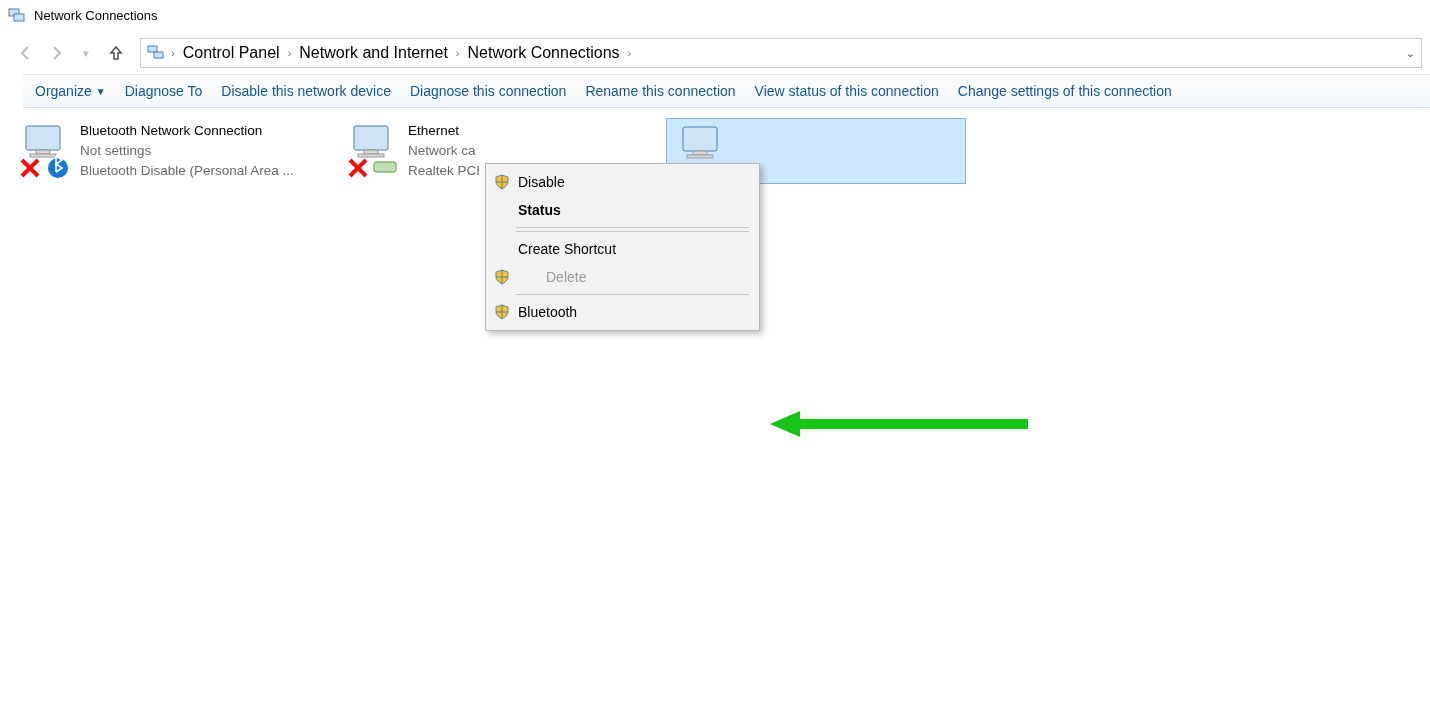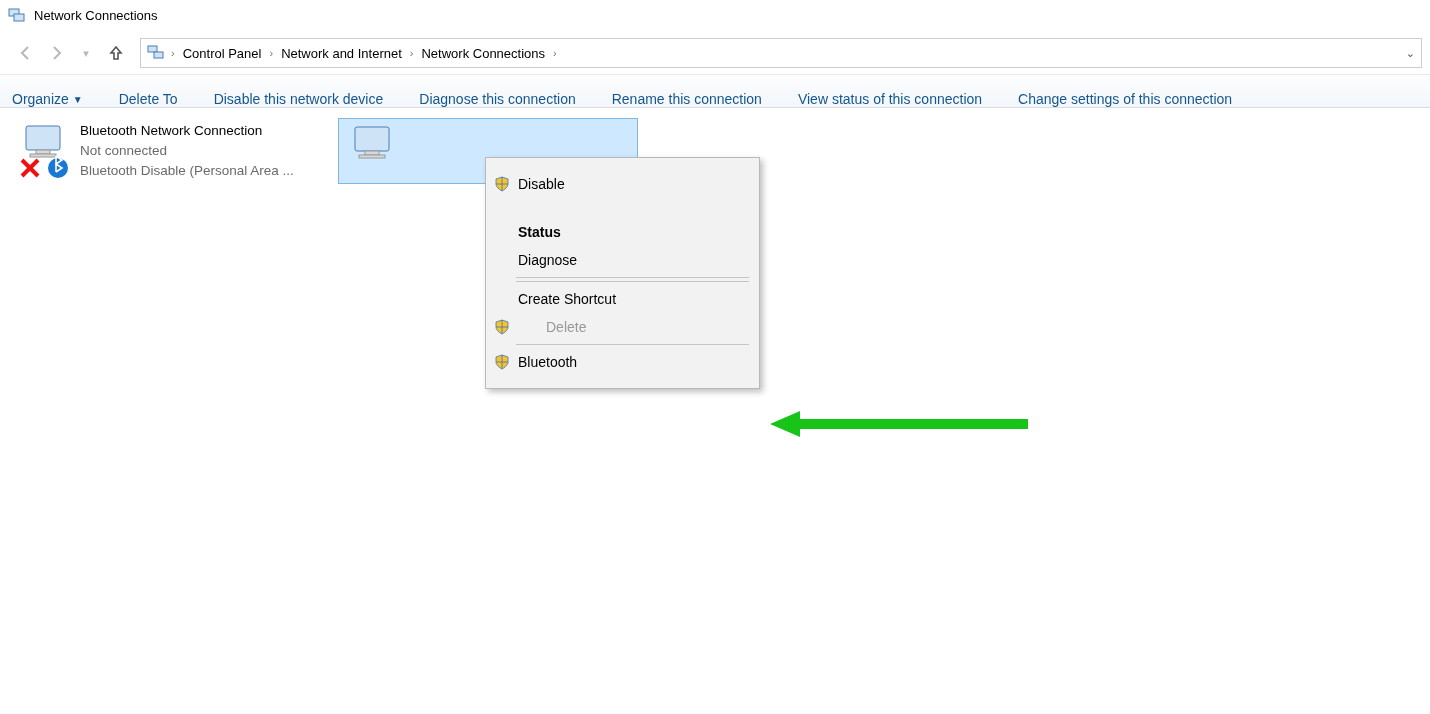--- a/index.html
+++ b/index.html
@@ -45,32 +45,33 @@
     border: 1px solid #cccccc;
     background:#fff;
     margin-left: 8px;
     display:flex;
     align-items:center;
     padding: 0 6px;
     gap:4px;
   }
   .breadcrumb-bar .bc-icon { width:18px; height:18px; display:flex;align-items:center;justify-content:center; }
   .breadcrumb-bar .sep { color:#777; font-size:11px; padding:0 2px;}
-  .breadcrumb-bar .crumb { font-size:13px; color:#000; padding:0 2px;text-align:center;}
+  .breadcrumb-bar .crumb { font-size:16px; color:#000; padding:0 2px;text-align:center;}
   .breadcrumb-bar .dropdown-arrow { margin-left:auto; color:#555; font-size:11px;}
   
   .toolbar {
     height: 34px;
     background: linear-gradient(#fdfdfd,#f2f7fc);
     border-top:1px solid #e4e9ee;
     border-bottom:1px solid #d9dde2;
     display:flex;
-    align-items:flex-end;
+    align-items:center;
     padding:0 12px;
-    gap: 36px;
+    gap: 19px;
+    margin-left: 23px;
   }
   .toolbar .tb-item {
     color:#15568e;
     font-size:14px;
     display:flex; align-items:center; gap:4px;
   }
   .toolbar .tb-item .caret { font-size:10px; }
   
   .content {
     position:relative;
@@ -94,40 +95,40 @@
     width:56px; height:56px;
     flex-shrink:0;
   }
   .conn-text { display:flex; flex-direction:column; gap:2px; font-size:13.5px; line-height:1.35; overflow:hidden;}
   .conn-text .name { color:#000; white-space:nowrap; overflow:hidden; text-overflow:ellipsis;}
   .conn-text .line2 { color:#6a6a6a; white-space:nowrap; overflow:hidden; text-overflow:ellipsis;}
   .conn-text .line3 { color:#6a6a6a; white-space:nowrap; overflow:hidden; text-overflow:ellipsis;}
   
   .context-menu {
     position:absolute;
-    left:485px; top:157px;
+    left:485px; top:163px;
     width:275px;
     background:#f2f2f2;
     border:1px solid #b9b9b9;
     box-shadow: 3px 3px 6px rgba(0,0,0,0.25);
-    padding:12px 0;
+    padding:4px 0;
   }
   .context-menu .row {
     height:28px;
     display:flex;
     align-items:center;
     padding:0 10px 0 6px;
     gap:6px;
     font-size:14px;
   }
   .context-menu .row .shield {
     width:20px; display:flex; justify-content:center;
   }
   .context-menu .row.disabled { color:#999;gap:34px; }
-  .context-menu .row.bold { font-weight:600;margin-top:20px; }
+  .context-menu .row.bold { font-weight:600; }
   .context-menu hr {
     border:none; border-top:1px solid #c6c6c6;
     margin: 3px 10px 3px 30px;
   }
   
   .arrow-anno {
     position:absolute;
     left:770px; top:407px;
     width:260px; height:34px;
   }
@@ -183,21 +184,21 @@
     <span class="dropdown-arrow">⌄</span>
   </div>
 </div>
 
 <div class="toolbar">
   <div class="tb-item">
     <span>Organize</span>
     <span class="caret">▼</span>
   </div>
   <div class="tb-item">
-      <span>Delete To</span>
+      <span>Diagnose To</span>
     </div>
   <div class="tb-item">
       <span>Disable this network device</span>
     </div>
   <div class="tb-item">
       <span>Diagnose this connection</span>
     </div>
   <div class="tb-item">
       <span>Rename this connection</span>
     </div>
@@ -218,25 +219,42 @@
         <rect x="20" y="28" width="14" height="4" class="monitor-stand"></rect>
         <rect x="14" y="32" width="26" height="3" class="monitor-stand"></rect>
         <line x1="6" y1="38" x2="22" y2="54" class="red-x"></line>
         <line x1="22" y1="38" x2="6" y2="54" class="red-x"></line>
         <circle cx="42" cy="46" r="10" fill="#1978d4"></circle>
         <path d="M40 40 L46 44 L40 48 L46 52 L40 56 M40 40 V56" transform="translate(0,-6)" fill="none" stroke="#fff" stroke-width="1.6"></path>
       </svg>
     </div>
     <div class="conn-text">
       <span class="name">Bluetooth Network Connection</span>
-      <span class="line2">Not connected</span>
+      <span class="line2">Not settings</span>
       <span class="line3">Bluetooth Disable (Personal Area ...</span>
     </div>
   </div>
 
+  <div class="conn-item">
+    <div class="conn-icon-stack">
+      <svg width="56" height="56" viewBox="0 0 56 56">
+        <rect x="10" y="4" width="34" height="24" rx="2" class="monitor-body"></rect>
+        <rect x="20" y="28" width="14" height="4" class="monitor-stand"></rect>
+        <rect x="14" y="32" width="26" height="3" class="monitor-stand"></rect>
+        <line x1="6" y1="38" x2="22" y2="54" class="red-x"></line>
+        <line x1="22" y1="38" x2="6" y2="54" class="red-x"></line>
+        <rect x="30" y="40" width="22" height="10" rx="2" fill="#bfe0b3" stroke="#5a9c4f"></rect>
+      </svg>
+    </div>
+    <div class="conn-text">
+      <span class="name">Ethernet</span>
+      <span class="line2">Network ca</span>
+      <span class="line3">Realtek PCI</span>
+    </div>
+  </div>
 
   <div class="conn-item selected">
     <div class="conn-icon-stack">
       <svg width="56" height="56" viewBox="0 0 56 56">
         <rect x="10" y="4" width="34" height="24" rx="2" class="monitor-body"></rect>
         <rect x="20" y="28" width="14" height="4" class="monitor-stand"></rect>
         <rect x="14" y="32" width="26" height="3" class="monitor-stand"></rect>
       </svg>
     </div>
   </div>
@@ -250,24 +268,20 @@
           <path d="M8 1 L14 3 V8 C14 12 8 15 8 15 C8 15 2 12 2 8 V3 Z" fill="#f5c135" stroke="#2b6cb0" stroke-width="0.7"></path>
           <path d="M8 1 V15 M2 8 H14" stroke="#2b6cb0" stroke-width="0.7"></path>
         </svg>
     </span>
     <span>Disable</span>
   </div>
   <div class="row bold">
     <span class="shield"></span>
     <span>Status</span>
   </div>
-  <div class="row">
-    <span class="shield"></span>
-    <span>Diagnose</span>
-  </div>
   <hr>
   <hr>
   <div class="row">
     <span class="shield"></span>
     <span>Create Shortcut</span>
   </div>
   <div class="row disabled">
     <span class="shield">
       <svg width="16" height="16" viewBox="0 0 16 16">
           <path d="M8 1 L14 3 V8 C14 12 8 15 8 15 C8 15 2 12 2 8 V3 Z" fill="#f5c135" stroke="#2b6cb0" stroke-width="0.7"></path>

